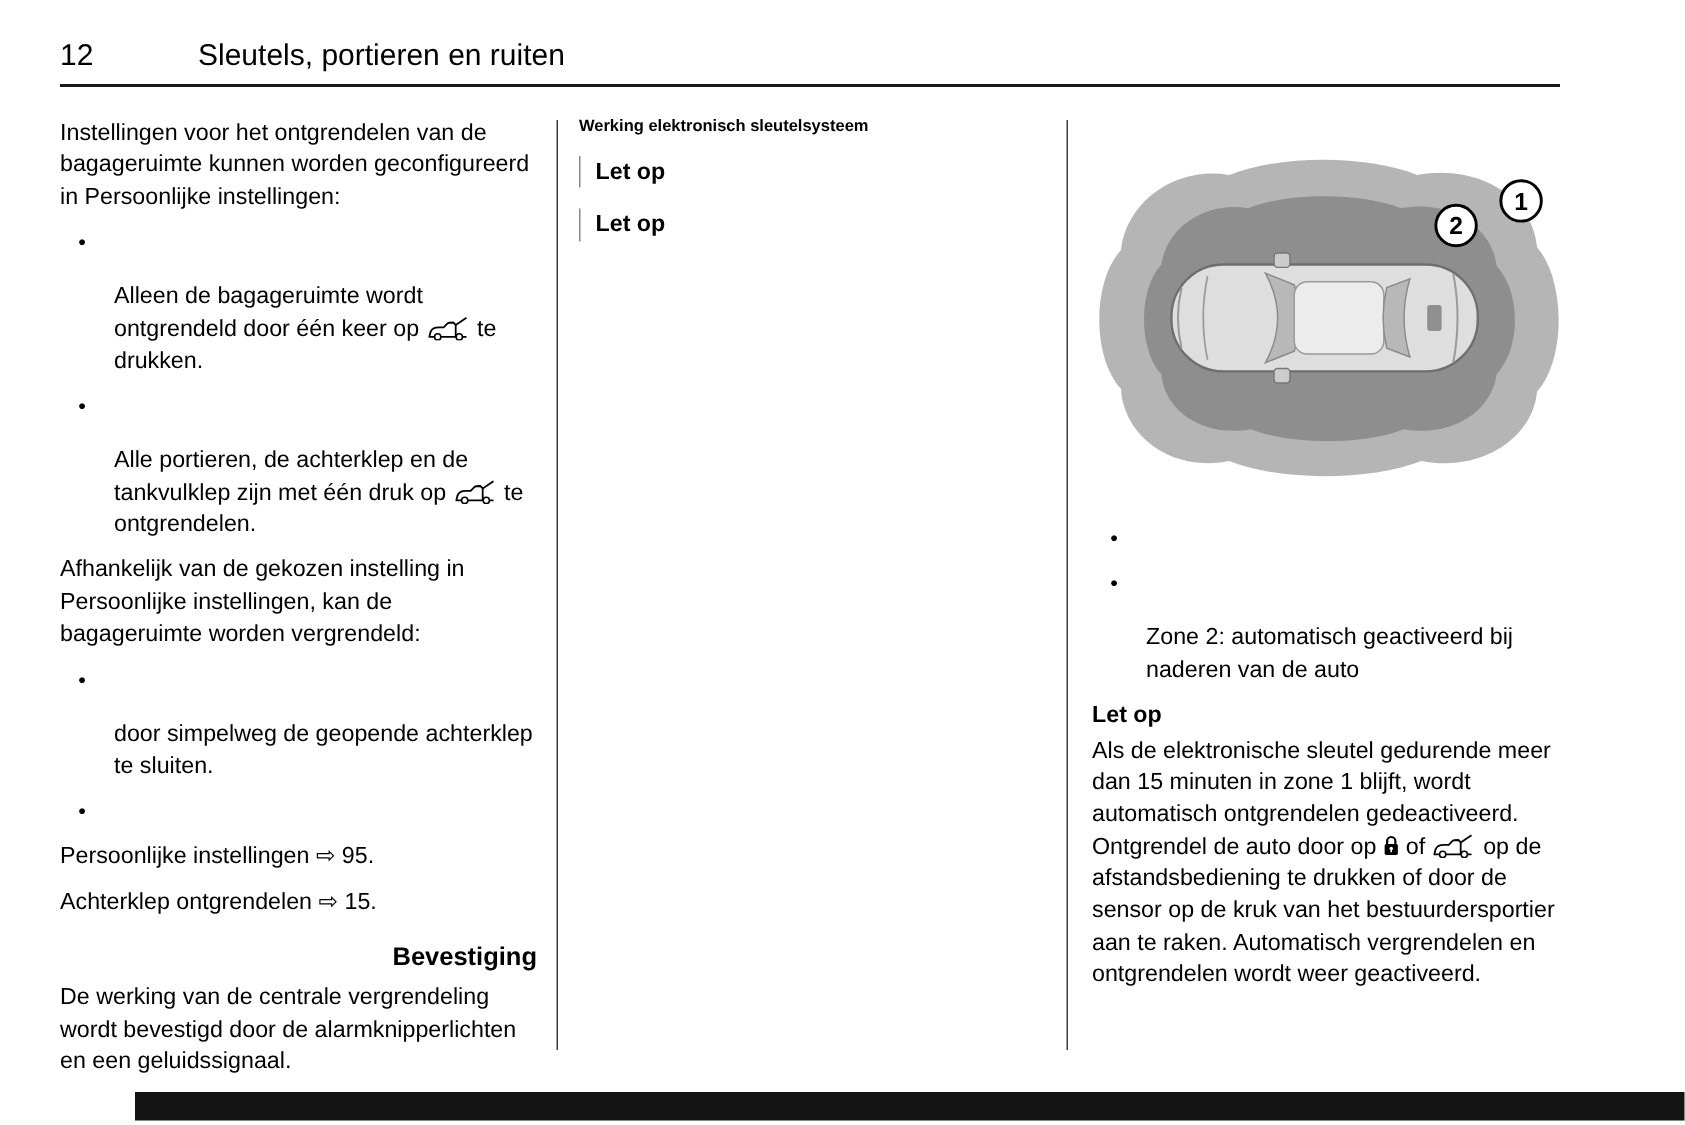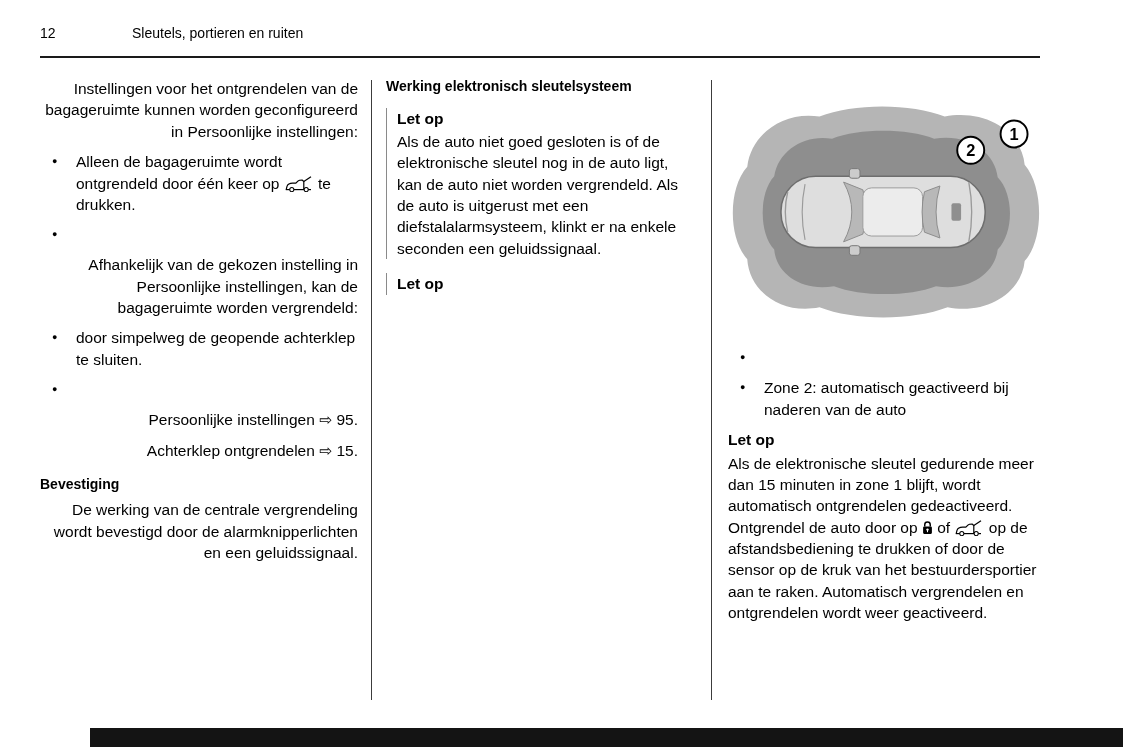--- a/index.html
+++ b/index.html
@@ -2,36 +2,36 @@
 <html><head>
 <meta charset="utf-8">
 <style>
   html,body{margin:0;padding:0;}
   body{
     width:1123px;height:750px;position:relative;overflow:hidden;
     background:#ffffff;color:#000;
     font-family:"Liberation Sans",sans-serif;
     font-size:15.5px;line-height:1.38;
   }
-  .header{position:absolute;top:24px;left:40px;font-size:14px;white-space:nowrap;}
+  .header{position:absolute;top:24px;left:40px;font-size:20px;white-space:nowrap;}
   .pagenum{display:inline-block;width:92px;}
   .hrule{position:absolute;top:56px;left:40px;width:1000px;height:2px;background:#1a1a1a;}
   .vdiv{position:absolute;top:80px;height:620px;width:1px;background:#3c3c3c;}
   .vdiv1{left:371px;}
   .vdiv2{left:711px;}
   .col{position:absolute;top:78px;}
   .col1{left:40px;width:318px;}
   .col2{left:386px;width:304px;}
   .col3{left:728px;width:314px;}
-  p{margin:0 0 9px;text-align:right;}
+  p{margin:0 0 9px;}
   .bullet{display:flex;margin:0 0 9px;}
   .dot{flex:none;width:24px;padding-left:12px;font-size:9px;line-height:21px;}
-  .btext{flex:1;}
-  .h2{font-size:14px;font-weight:bold;line-height:1.25;margin:0 0 12px;}
-  .h3{font-size:14px;font-weight:bold;margin:14px 0 5px;}
+  .btext{flex:1;margin-top:36px;}
+  .h2{font-size:11px;font-weight:bold;line-height:1.25;margin:0 0 12px;}
+  .h3{font-size:17px;font-weight:bold;margin:14px 0 5px;text-align:right;}
   .note{margin:4px 0 14px;padding-left:10px;border-left:1px solid #8a8a8a;}
   .note-label{font-weight:bold;display:block;margin-bottom:2px;}
   .note-plain{border-left:none;padding-left:0;}
   .figure{margin:16px 0 14px 0;width:314px;}
   .icon{display:inline-block;vertical-align:-3px;}
   .icon-lock{vertical-align:-2px;}
   .bottombar{position:absolute;left:90px;right:0;bottom:3px;height:19px;background:#141414;}
 </style>
 </head>
 <body>
@@ -56,20 +56,29 @@
             <path d="M1.5 17 H33" stroke="#000" stroke-width="1.5"></path>
             <path d="M24 7 L33 1" stroke="#000" stroke-width="1.5"></path>
             <circle cx="9" cy="17" r="2.6" fill="#fff" stroke="#000" stroke-width="1.3"></circle>
             <circle cx="27" cy="17" r="2.6" fill="#fff" stroke="#000" stroke-width="1.3"></circle>
           </svg><span> te drukken.</span>
       </span>
     </div>
 
     <div class="bullet">
       <span class="dot">●</span>
+      <span class="btext">
+        <span>Alle portieren, de achterklep en de tankvulklep zijn met één druk op </span><svg class="icon" width="30" height="16" viewBox="0 0 36 20">
+            <path d="M2 17 L3 13 C4 10 7 9 10 9 L14 9 L17 6 C18 5 20 5 22 5 L24 7 L24 17" fill="none" stroke="#000" stroke-width="1.5"></path>
+            <path d="M1.5 17 H33" stroke="#000" stroke-width="1.5"></path>
+            <path d="M24 7 L33 1" stroke="#000" stroke-width="1.5"></path>
+            <circle cx="9" cy="17" r="2.6" fill="#fff" stroke="#000" stroke-width="1.3"></circle>
+            <circle cx="27" cy="17" r="2.6" fill="#fff" stroke="#000" stroke-width="1.3"></circle>
+          </svg><span> te ontgrendelen.</span>
+      </span>
     </div>
 
     <p>Afhankelijk van de gekozen instelling in Persoonlijke instellingen, kan de bagageruimte worden vergrendeld:</p>
 
     <div class="bullet">
       <span class="dot">●</span>
       <span class="btext">door simpelweg de geopende achterklep te sluiten.</span>
     </div>
 
     <div class="bullet">
@@ -86,21 +95,20 @@
 
     <div class="h3">Bevestiging</div>
     <p>De werking van de centrale vergrendeling wordt bevestigd door de alarmknipperlichten en een geluidssignaal.</p>
   </div>
 
   <div class="col col2">
     <div class="h2">Werking elektronisch sleutelsysteem</div>
 
     <div class="note">
       <span class="note-label">Let op</span>
-      <span>Als de auto niet goed gesloten is of de elektronische sleutel nog in de auto ligt, kan de auto niet worden vergrendeld. Als de auto is uitgerust met een diefstalalarmsysteem, klinkt er na enkele seconden een geluidssignaal.</span>
     </div>
 
     <div class="note">
       <span class="note-label">Let op</span>
     </div>
   </div>
 
   <div class="col col3">
 
     <div class="figure">

